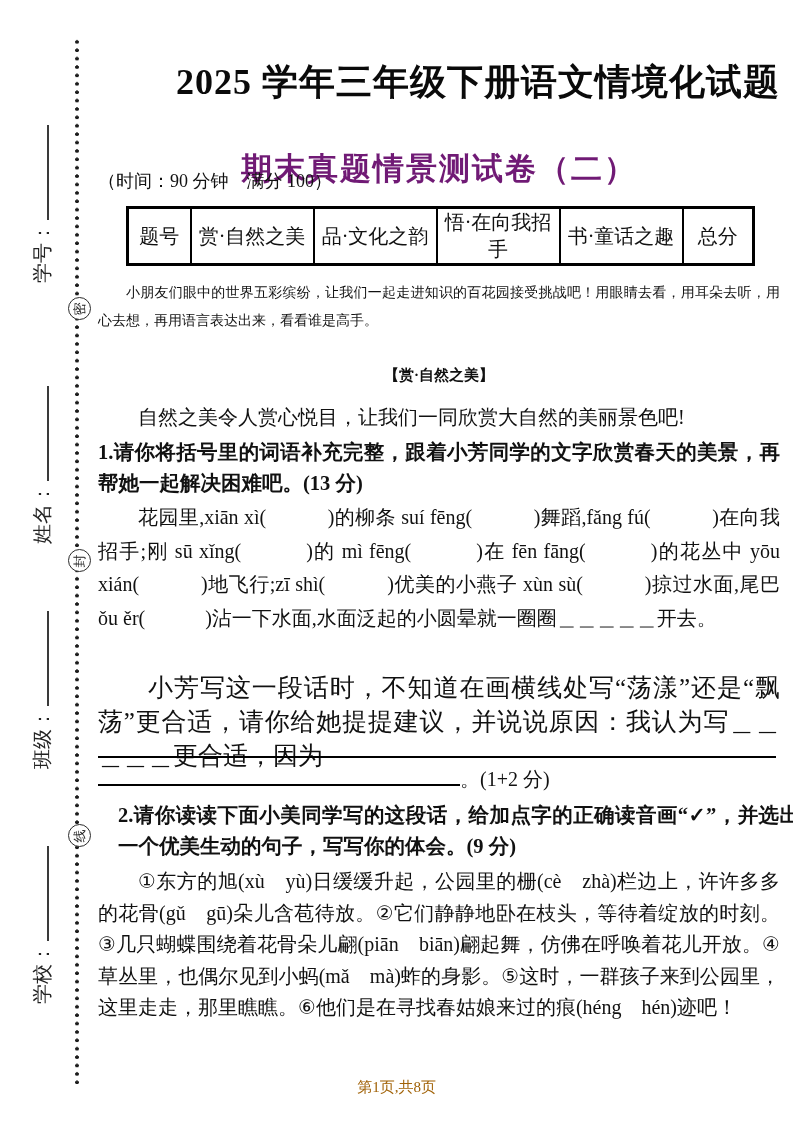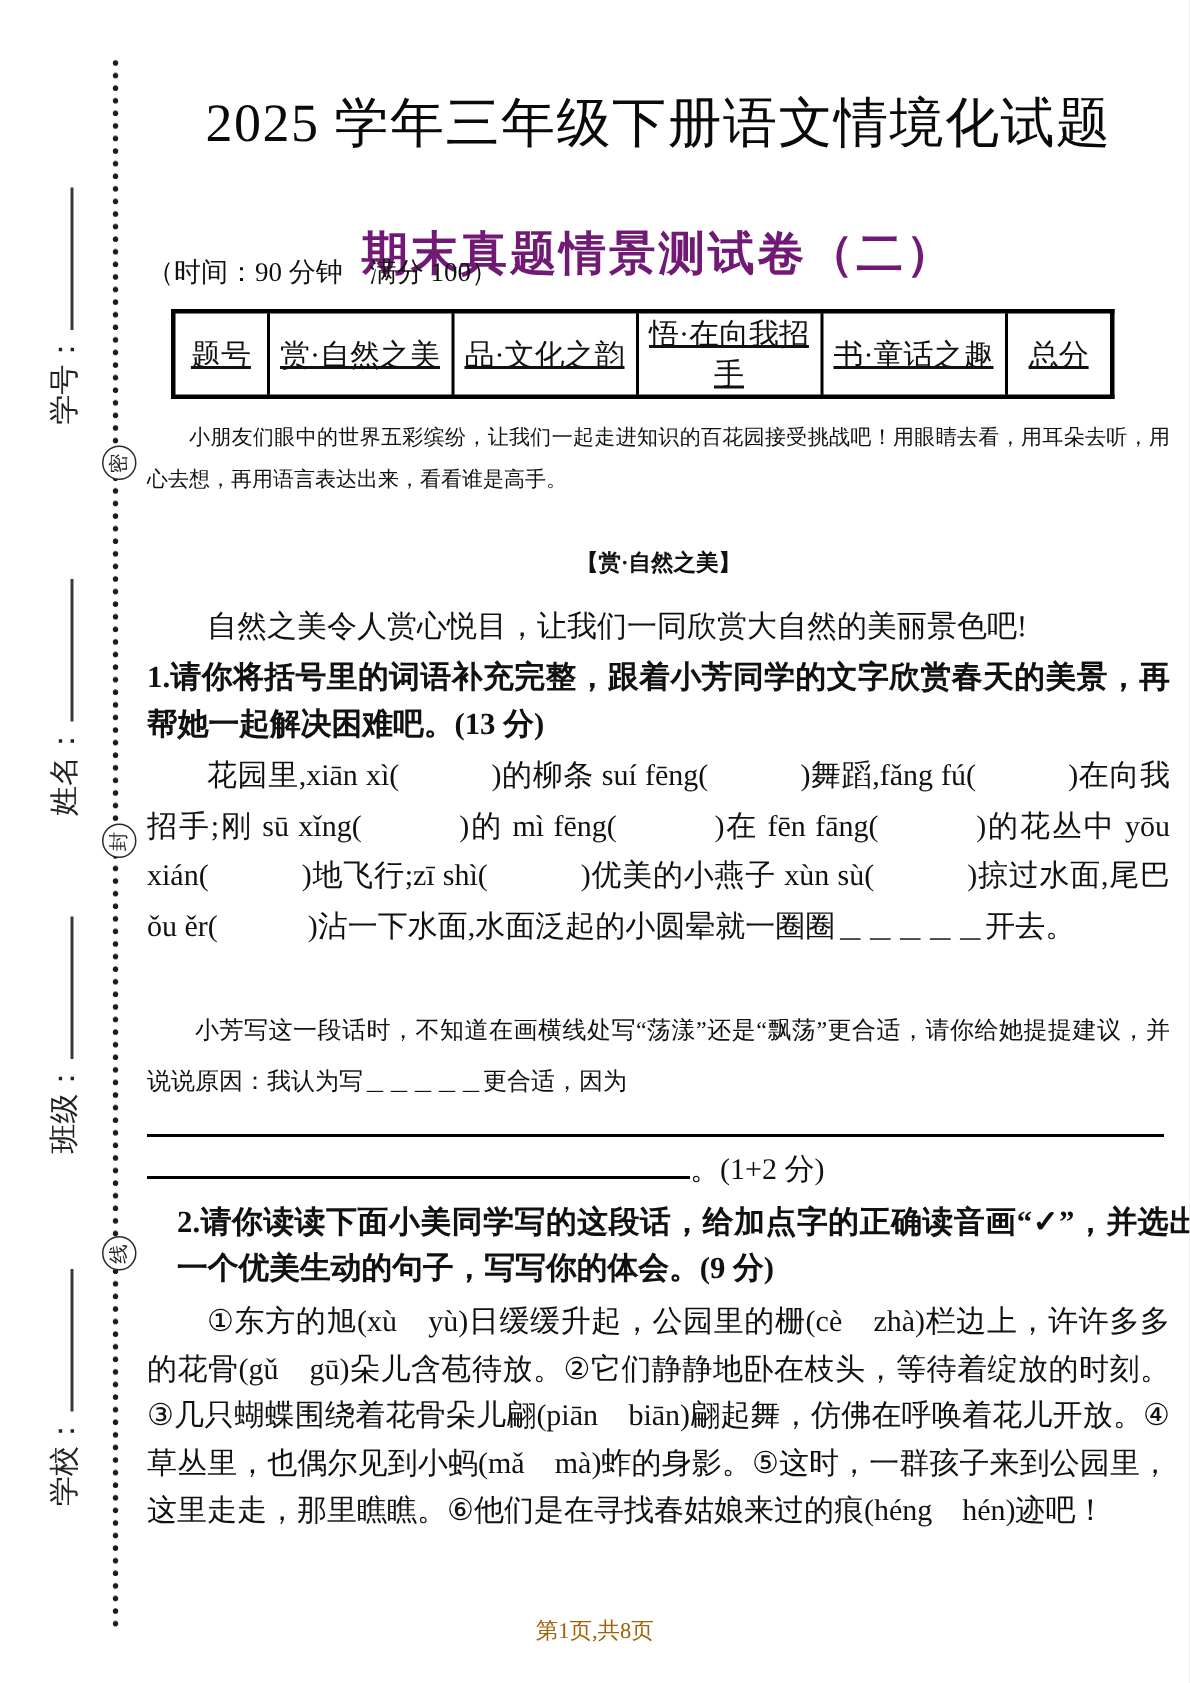--- a/index.html
+++ b/index.html
@@ -38,38 +38,37 @@
     border:1.5px solid #2b2b2b; border-radius:50%;
     background:#fff;
     display:flex; align-items:center; justify-content:center;
     font-size:13px; color:#222; z-index:2;
   }
   .stamp span { display:block; transform:rotate(-90deg); }
   
   .content { position:absolute; left:98px; top:0; width:682px; }
   .title-1 {
     position:absolute; top:58px; width:100%;
-    text-align:center; font-size:36px; font-weight:normal; letter-spacing:1px;
+    text-align:right; font-size:36px; font-weight:bold; letter-spacing:1px;
     color:#0a0a0a;
   }
   .title-2 {
     position:absolute; top:120px; width:100%;
     text-align:center; font-size:31px; font-weight:bold; letter-spacing:2px;
     color:#701a75;
     margin-top:28px;
   }
   .meta-line {
     position:absolute; top:169px; width:100%;
     text-align:left; font-size:18px;
   }
   table.score-table {
-    position:absolute; top:206px; left:16px;
+    position:absolute; top:206px; left:28px;
     border-collapse:collapse; border:3px solid #000;
     table-layout:fixed;
-    text-decoration:underline;
   }
   table.score-table td {
     border:2px solid #000; text-align:center;
     font-size:20px; padding:0 2px; overflow:hidden;
   }
   table.score-table tr.hdr td { height:36px; }
   table.score-table tr.scr td { height:40px; }
   .col-qn { width:63px; } .col-mid { width:123px; } .col-tot { width:71px;margin-top:26px; }
   .intro {
     position:absolute; top:279px; width:100%;
@@ -89,21 +88,21 @@
   }
   .q1-stem { top:437px; }
   .q2-stem { top:800px;margin-left:20px; }
   .q1-passage {
     position:absolute; top:501px; width:100%;
     font-size:20px; line-height:33.5px; text-align:justify; text-indent:2em;
     font-family:"Liberation Serif","DejaVu Sans","DejaVu Serif",serif;
   }
   .q1-follow {
     position:absolute; top:671px; width:100%;
-    font-size:16px; line-height:34px; text-align:justify; text-indent:2em;
+    font-size:25px; line-height:34px; text-align:justify; text-indent:2em;
   }
   .answer-line-1 {
     position:absolute; top:738px; width:678px; height:20px;
     border-bottom:2px solid #000;
   }
   .answer-line-2-row {
     position:absolute; top:766px; width:100%; height:26px;
     font-size:20px; white-space:nowrap;
   }
   .answer-line-2-row .blank {

